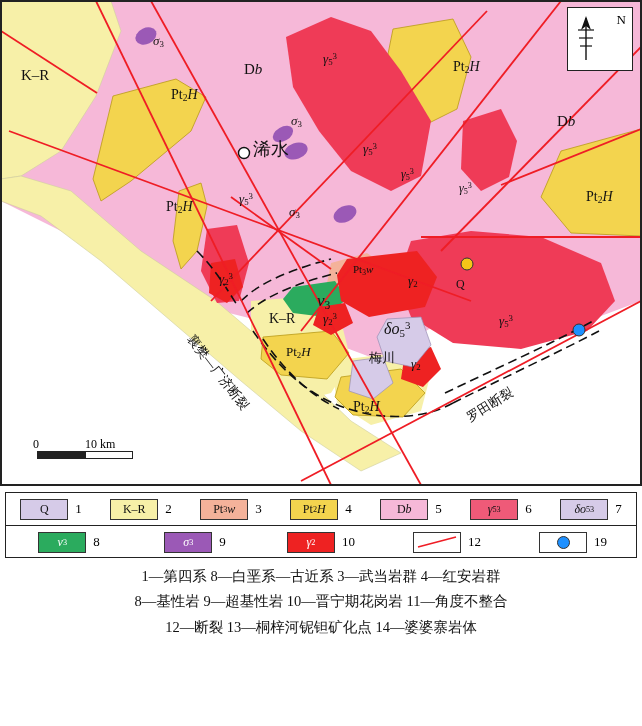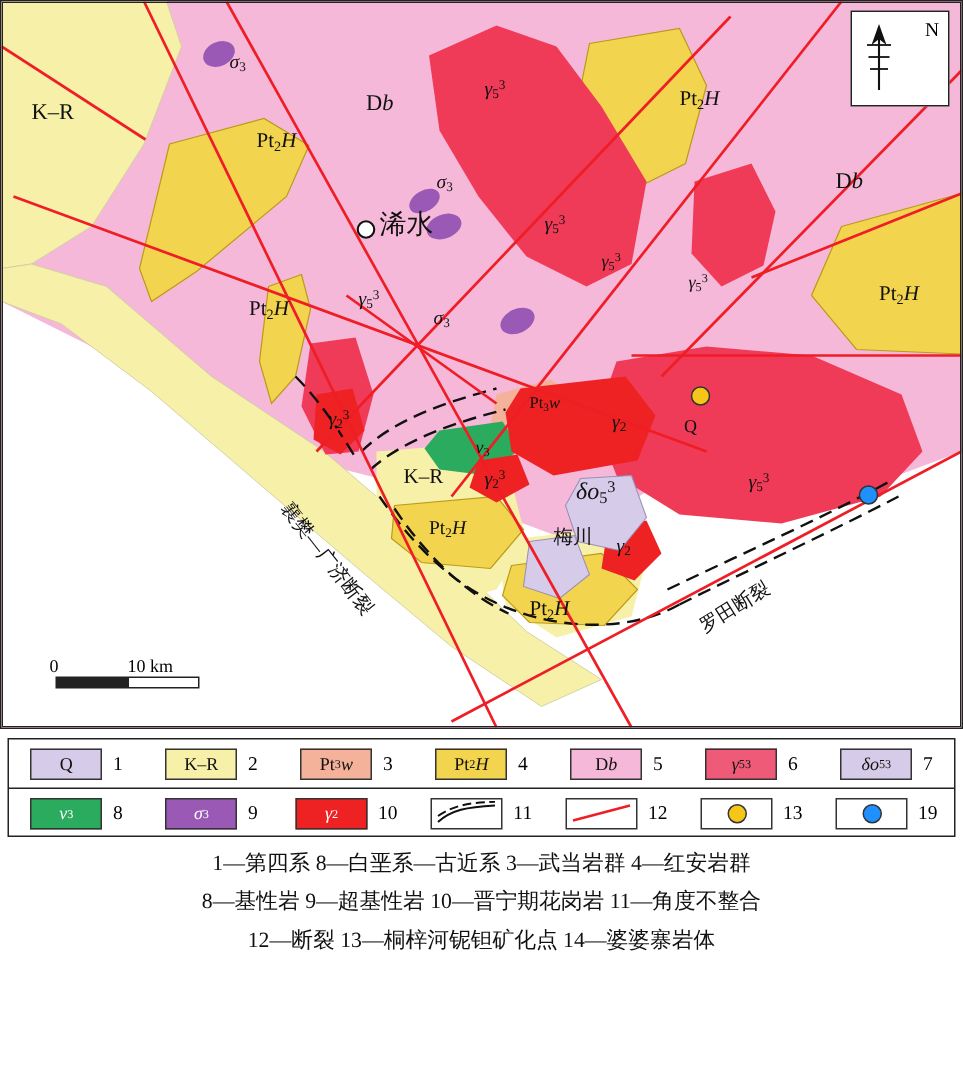--- a/index.html
+++ b/index.html
@@ -169,21 +169,21 @@
     <div class="maplabel" style="left:458px;top:180px;font-size:12px;"><span class="it">γ</span><span class="sub">5</span><span class="sup">3</span></div>
     <div class="maplabel" style="left:238px;top:190px;font-size:13px;"><span class="it">γ</span><span class="sub">5</span><span class="sup">3</span></div>
     <div class="maplabel" style="left:498px;top:312px;font-size:13px;"><span class="it">γ</span><span class="sub">5</span><span class="sup">3</span></div>
 
     <div class="maplabel" style="left:218px;top:270px;font-size:13px;"><span class="it">γ</span><span class="sub">2</span><span class="sup">3</span></div>
     <div class="maplabel" style="left:322px;top:310px;font-size:13px;"><span class="it">γ</span><span class="sub">2</span><span class="sup">3</span></div>
     <div class="maplabel" style="left:407px;top:272px;font-size:13px;"><span class="it">γ</span><span class="sub">2</span></div>
     <div class="maplabel" style="left:410px;top:355px;font-size:13px;"><span class="it">γ</span><span class="sub">2</span></div>
 
     <div class="maplabel" style="left:352px;top:262px;font-size:11px;">Pt<span class="sub">3</span><span class="it">w</span></div>
-    <div class="maplabel" style="left:316px;top:290px;font-size:12px;"><span class="it">ν</span><span class="sub">3</span></div>
+    <div class="maplabel" style="left:316px;top:290px;font-size:17px;"><span class="it">ν</span><span class="sub">3</span></div>
     <div class="maplabel" style="left:383px;top:318px;font-size:16px;"><span class="it">δo</span><span class="sub">5</span><span class="sup">3</span></div>
     <div class="maplabel" style="left:455px;top:276px;font-size:12px;">Q</div>
 
     <div class="maplabel" style="left:252px;top:136px;font-size:18px;">浠水</div>
     <div class="maplabel" style="left:368px;top:348px;font-size:13px;">梅川</div>
     <div class="maplabel" style="left:268px;top:310px;font-size:14px;">K–R</div>
 
     <div class="maplabel" style="left:196px;top:330px;font-size:13px;transform:rotate(52deg);transform-origin:left top;">襄樊—广济断裂</div>
     <div class="maplabel" style="left:462px;top:410px;font-size:13px;transform:rotate(-32deg);transform-origin:left top;">罗田断裂</div>
   </div>
@@ -243,46 +243,31 @@
             <span class="sub">3</span>
           </span>
         <span class="lnum">9</span>
       </div>
       <div class="lcell">
         <span class="swatch" style="background:#ee2222;color:#fff">
             <span class="it">γ</span>
             <span class="sub">2</span>
           </span>
         <span class="lnum">10</span>
-      </div>
-      <div class="lcell">
-        <span class="swatch blank">
-          <svg width="44" height="17">
-            <path d="M3,14 C12,6 22,4 41,3" fill="none" stroke="#111" stroke-width="1.3"></path>
-            <path d="M3,10 C13,3 24,1 41,0.5" fill="none" stroke="#111" stroke-width="1.3" stroke-dasharray="6,3"></path>
-          </svg>
-        </span>
-        <span class="lnum">11</span>
       </div>
       <div class="lcell">
         <span class="swatch blank">
           <svg width="44" height="17">
             <line x1="3" y1="13" x2="41" y2="3" stroke="#ef1d25" stroke-width="1.6"></line>
           </svg>
         </span>
         <span class="lnum">12</span>
       </div>
       <div class="lcell">
         <span class="swatch blank">
-          <i class="dot" style="background:#f5c518"></i>
-        </span>
-        <span class="lnum">13</span>
-      </div>
-      <div class="lcell">
-        <span class="swatch blank">
           <i class="dot" style="background:#1e90ff"></i>
         </span>
         <span class="lnum">19</span>
       </div>
     </div>
   </div>
 
   <div id="caption">
     <div>1—第四系  8—白垩系—古近系  3—武当岩群  4—红安岩群</div>
     <div>8—基性岩  9—超基性岩  10—晋宁期花岗岩  11—角度不整合</div>

